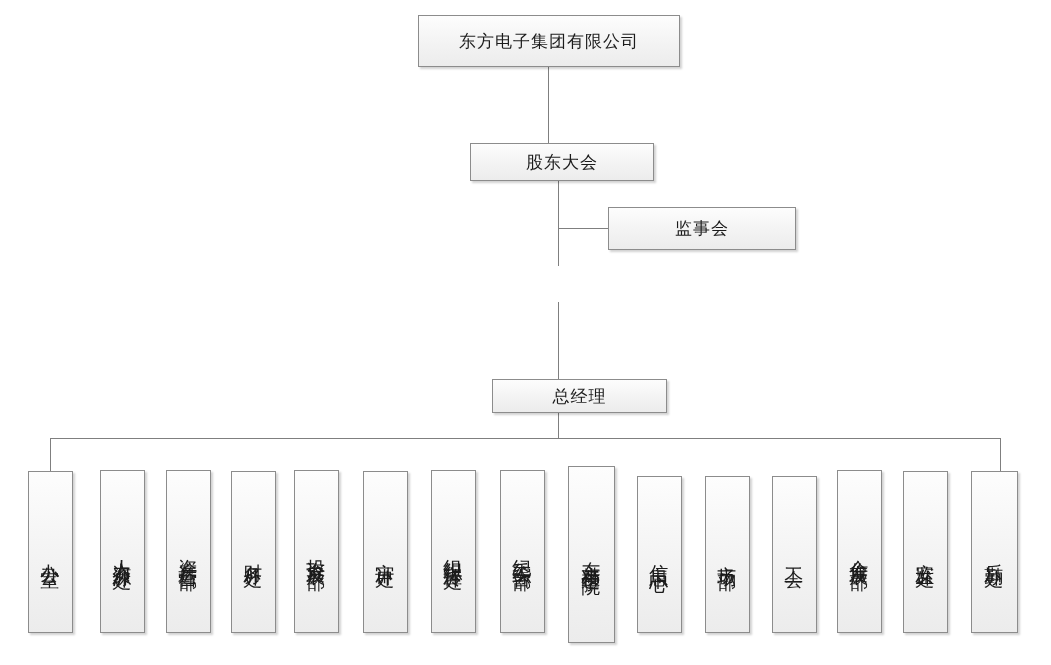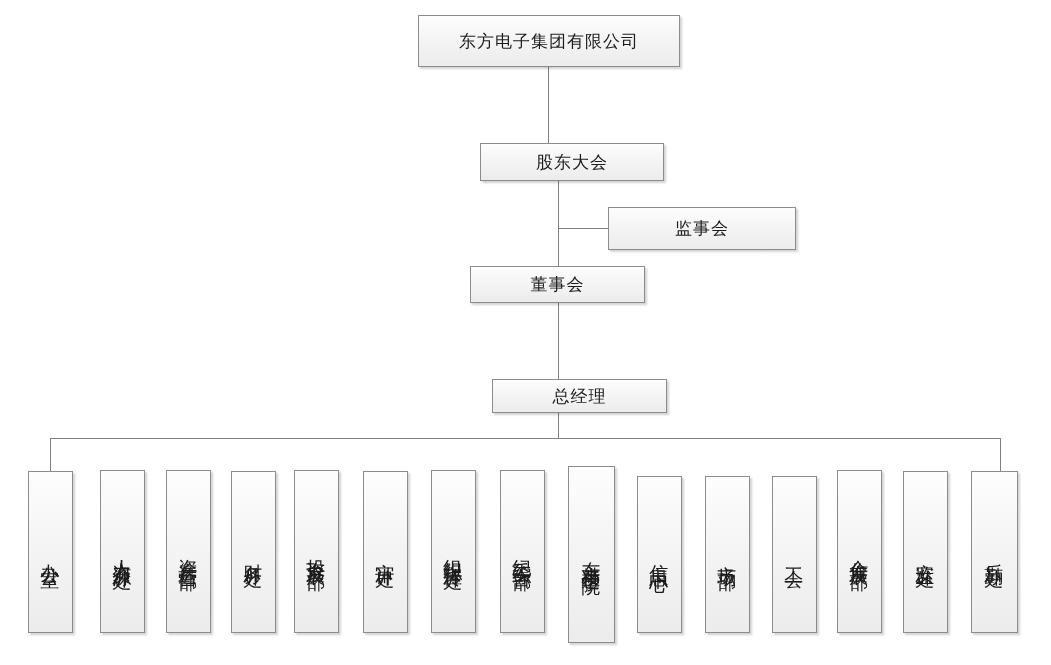--- a/index.html
+++ b/index.html
@@ -83,25 +83,24 @@
   <div class="line v" style="left:558px; top:412px; height:26px;"></div>
 
   <div class="line h" style="left:50px; top:438px; width:950px;"></div>
 
   <div class="line v" style="left:50px; top:438px; height:33px;"></div>
 
   <div class="line v" style="left:1000px; top:438px; height:33px;"></div>
 
   <div class="node horiz" style="left:418px; top:15px; width:262px; height:52px;">东方电子集团有限公司</div>
 
-  <div class="node horiz" style="left:480px; top:143px; width:184px; height:38px;">股东大会</div>
+  <div class="node horiz" style="left:470px; top:143px; width:184px; height:38px;">股东大会</div>
 
   <div class="node horiz" style="left:608px; top:207px; width:188px; height:43px;">监事会</div>
 
-  <div class="node horiz" style="left:470px; top:266px; width:175px; height:37px;">董事会</div>
 
   <div class="node horiz" style="left:492px; top:379px; width:175px; height:34px;">总经理</div>
 
   <div class="node vert" style="left:28px; top:471px; width:45px; height:162px;">
     <span class="vlabel">办公室</span>
   </div>
 
   <div class="node vert" style="left:100px; top:470px; width:45px; height:163px;">
     <span class="vlabel">人力资源处</span>
   </div>

